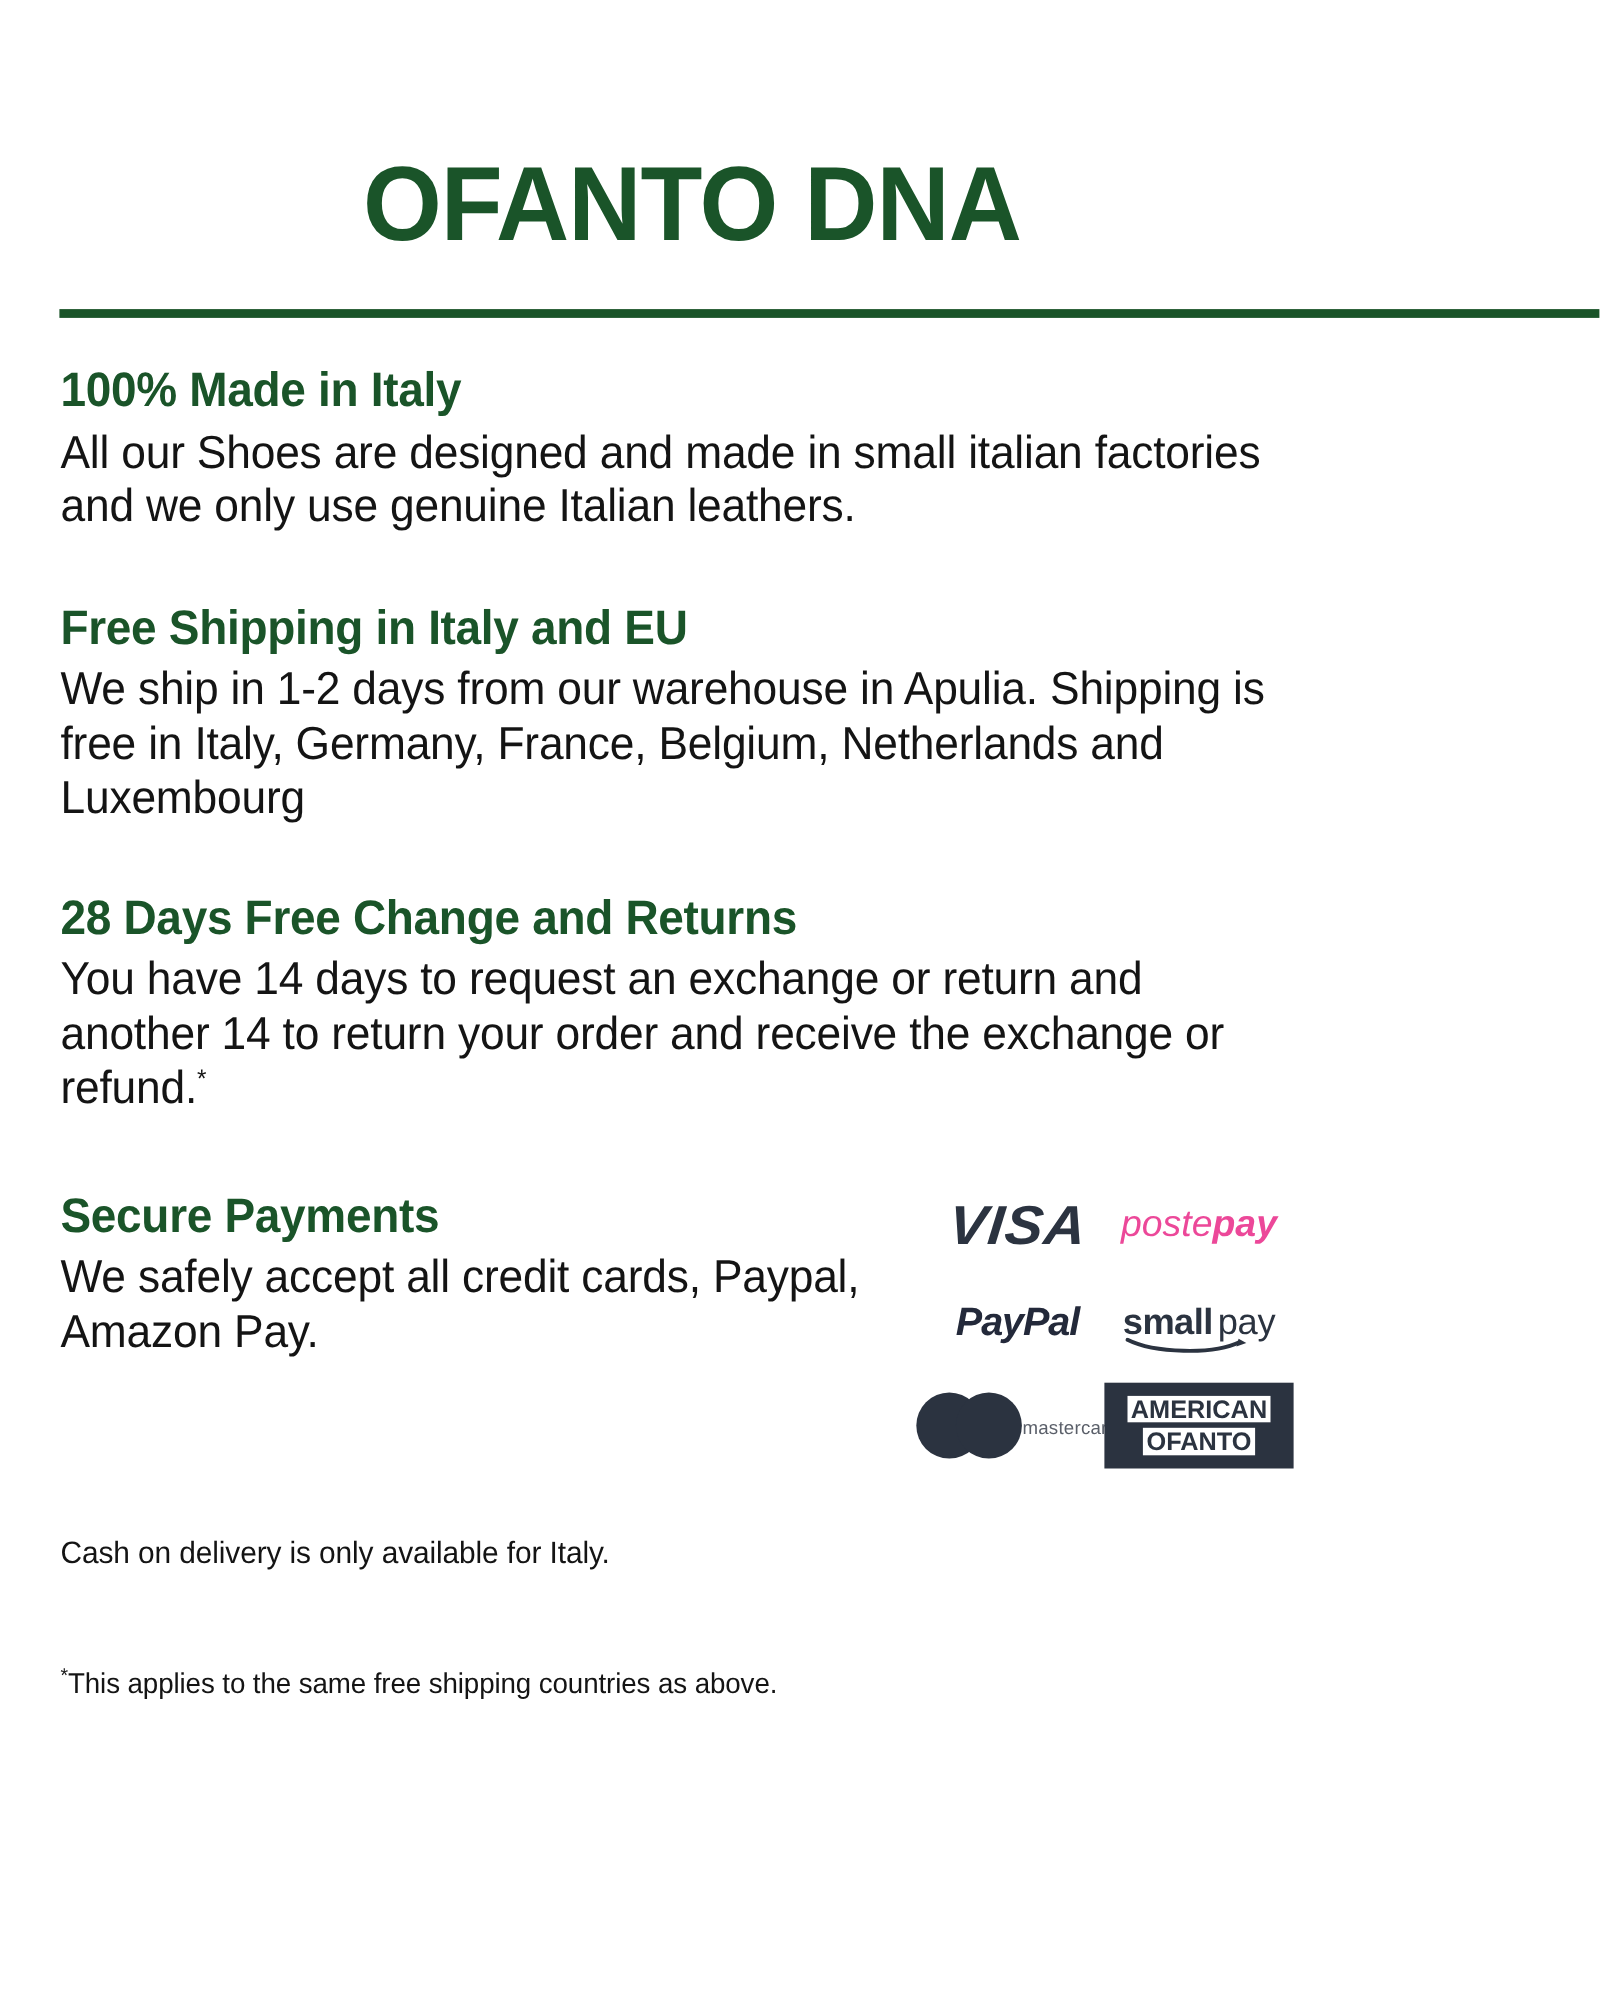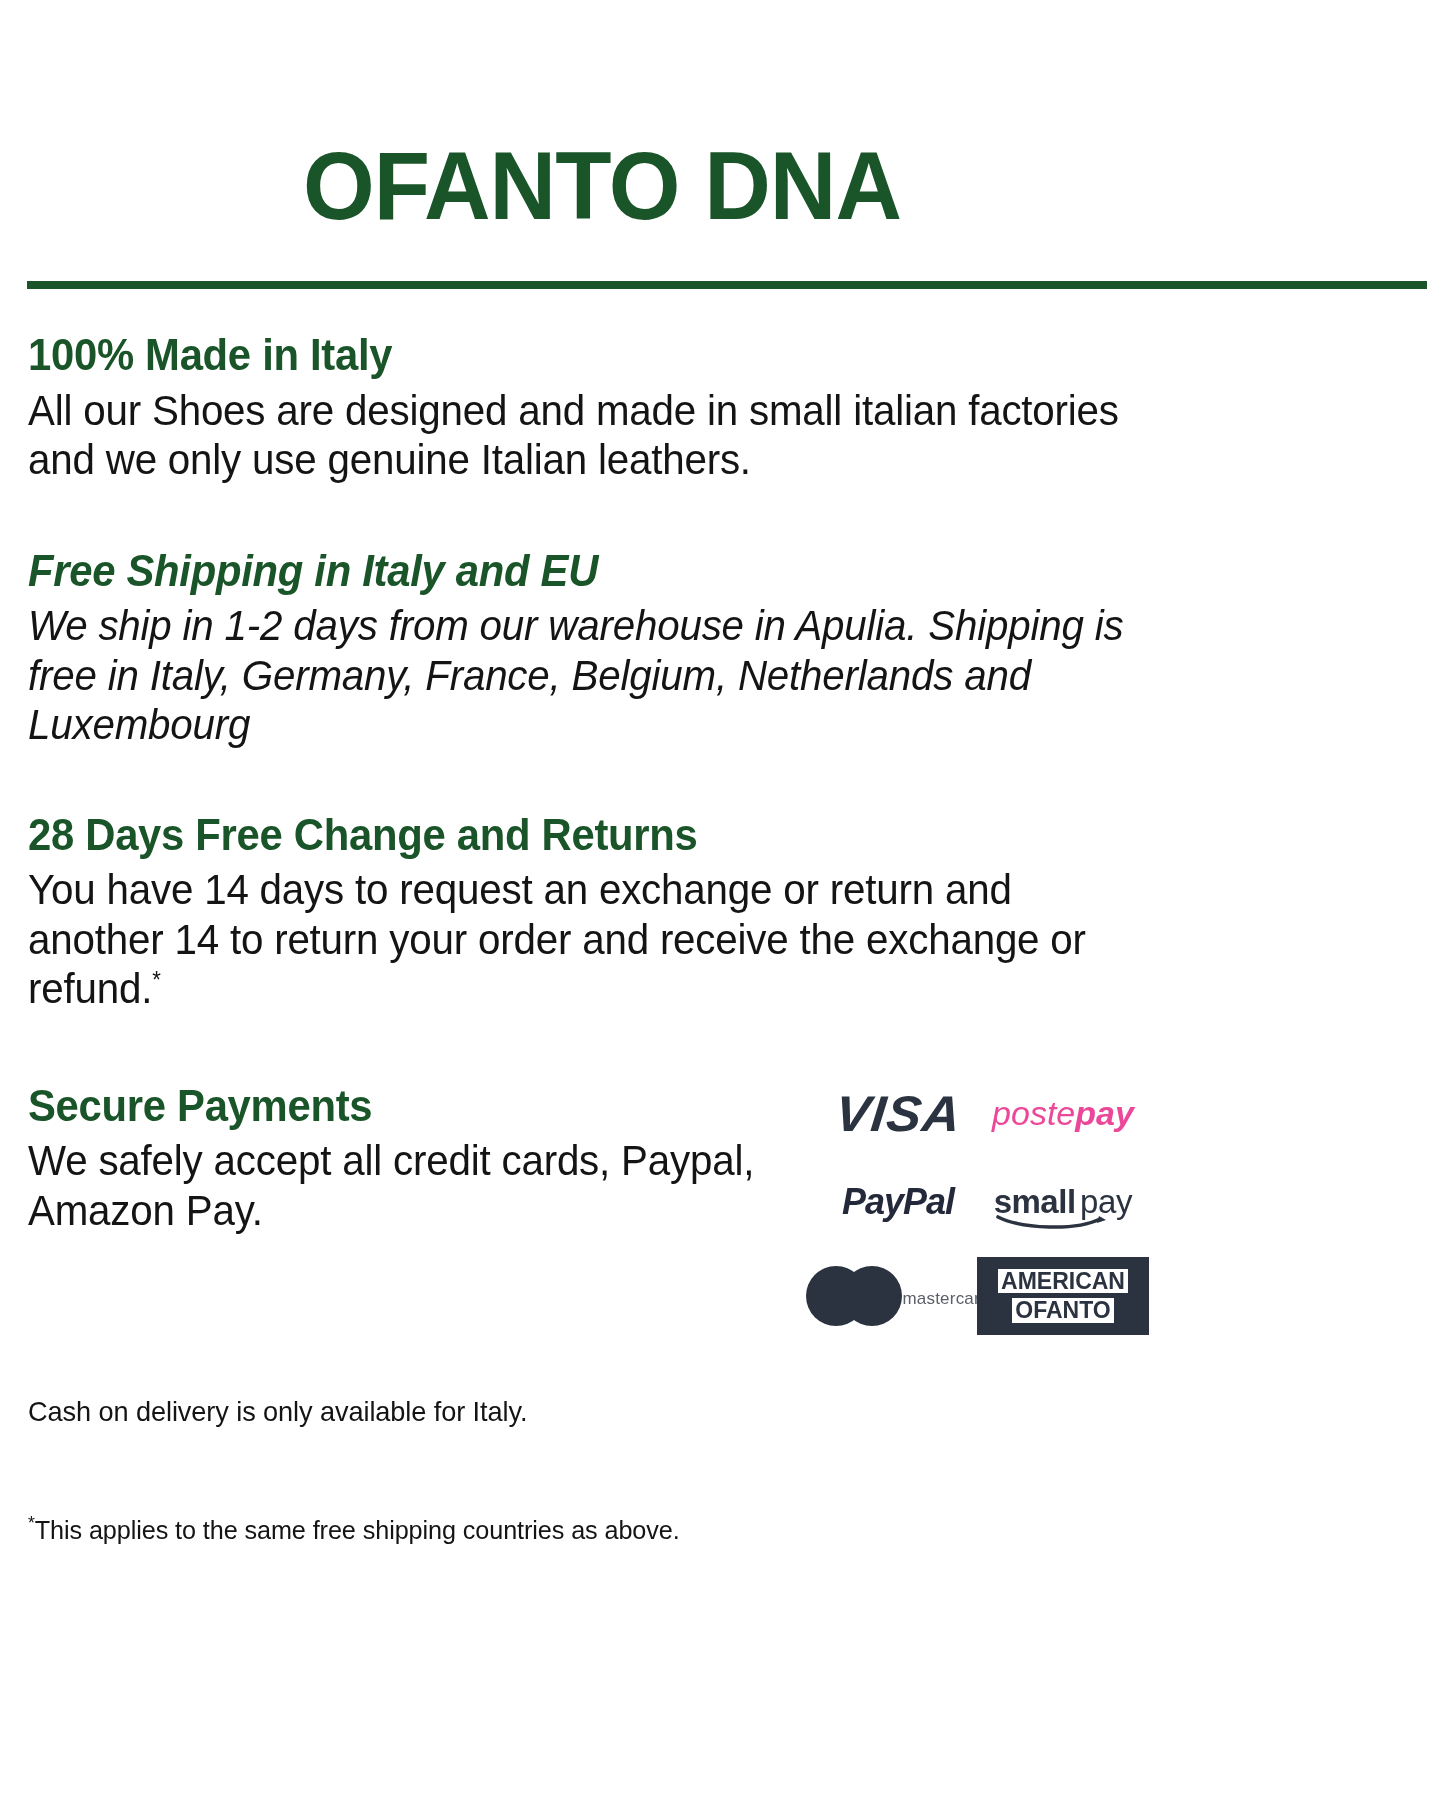--- a/index.html
+++ b/index.html
@@ -16,20 +16,21 @@
     color: #111111;
     overflow: hidden;
   }
 
   .page {
     position: relative;
     width: 1204px;
     height: 1819px;
     background: #ffffff;
     padding: 0 28px;
+    margin-left: 27px;
   }
 
   
   .brand-title {
     margin: 0;
     padding-top: 138px;
     text-align: center;
     font-size: 96px;
     line-height: 1.0;
     font-weight: 700;
@@ -72,21 +73,21 @@
     font-size: 42px;
     line-height: 1.18;
     font-weight: 400;
     color: #141414;
     letter-spacing: -0.2px;
     transform: scaleX(0.96);
     transform-origin: left center;
   }
 
   .sec-made        { padding-top: 42px; }
-  .sec-shipping    { padding-top: 62px; font-style: italic; }
+  .sec-shipping    { padding-top: 62px; }
   .sec-returns     { padding-top: 61px; }
   .sec-payments    { padding-top: 68px; }
 
   .sup-star {
     font-size: 0.55em;
     vertical-align: super;
     line-height: 0;
   }
 
   

